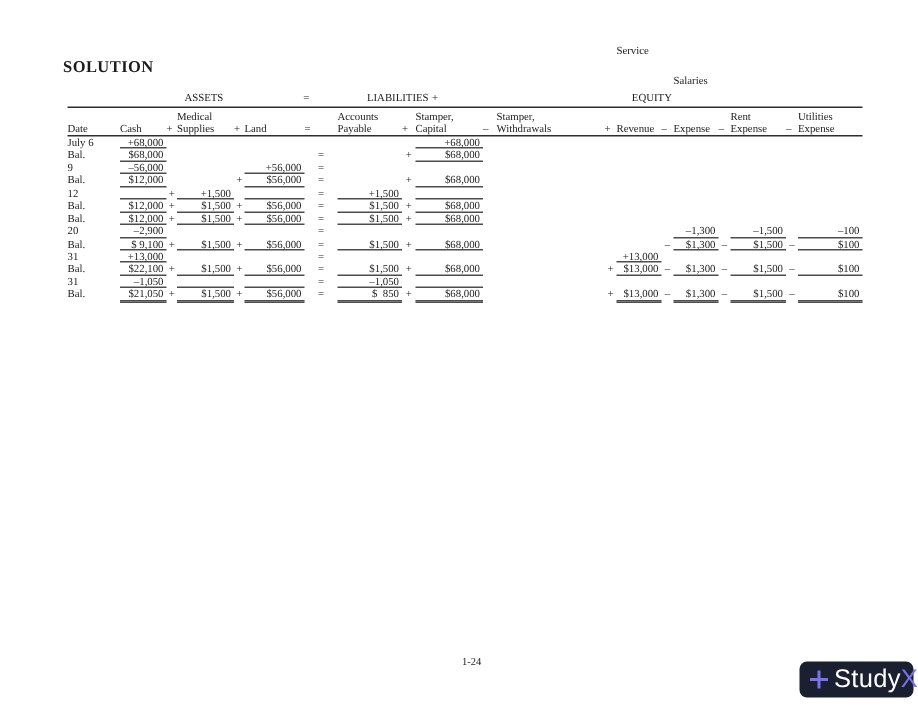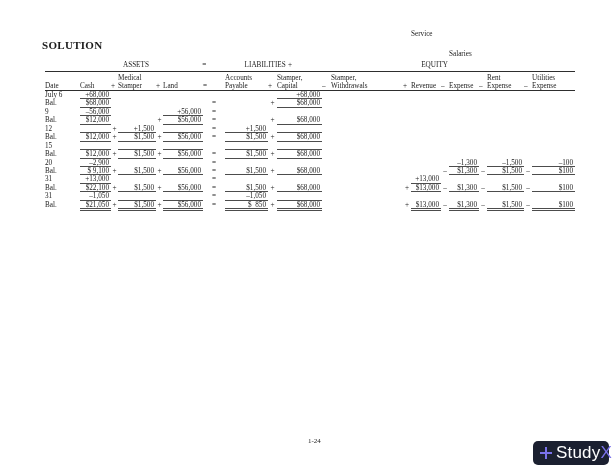--- a/index.html
+++ b/index.html
@@ -81,21 +81,21 @@
     <div class="gcell g-assets">ASSETS</div>
     <div class="gcell g-eq">=</div>
     <div class="gcell g-liab">LIABILITIES</div>
     <div class="gcell g-plus">+</div>
     <div class="gcell g-equity">EQUITY</div>
   </div>
   <div class="hrow">
       <div class="cell col-date"><div class="hl">Date</div></div>
       <div class="cell col-cash"><div class="hl">Cash</div></div>
       <div class="cell col-op1"><div class="hl">+</div></div>
-      <div class="cell col-supplies"><div class="hl">Medical</div><div class="hl">Stamper</div></div>
+      <div class="cell col-supplies"><div class="hl">Medical</div><div class="hl">Supplies</div></div>
       <div class="cell col-op2"><div class="hl">+</div></div>
       <div class="cell col-land"><div class="hl">Land</div></div>
       <div class="cell col-eq"><div class="hl">=</div></div>
       <div class="cell col-payable"><div class="hl">Accounts</div><div class="hl">Payable</div></div>
       <div class="cell col-op3"><div class="hl">+</div></div>
       <div class="cell col-capital"><div class="hl">Stamper,</div><div class="hl">Capital</div></div>
       <div class="cell col-op4"><div class="hl">–</div></div>
       <div class="cell col-withdrawals"><div class="hl">Stamper,</div><div class="hl">Withdrawals</div></div>
       <div class="cell col-op5"><div class="hl">+</div></div>
       <div class="cell col-revenue"><div class="hl">Service</div><div class="hl">Revenue</div></div>
@@ -233,42 +233,20 @@
         <div class="cell col-op5"></div>
         <div class="cell col-revenue"></div>
         <div class="cell col-op6"></div>
         <div class="cell col-salaries"></div>
         <div class="cell col-op7"></div>
         <div class="cell col-rent"></div>
         <div class="cell col-op8"></div>
         <div class="cell col-utilities"></div>
       </div>
       <div class="trow">
-        <div class="cell col-date">15</div>
-        <div class="cell col-cash u1"></div>
-        <div class="cell col-op1"></div>
-        <div class="cell col-supplies u1"></div>
-        <div class="cell col-op2"></div>
-        <div class="cell col-land u1"></div>
-        <div class="cell col-eq"></div>
-        <div class="cell col-payable u1"></div>
-        <div class="cell col-op3"></div>
-        <div class="cell col-capital u1"></div>
-        <div class="cell col-op4"></div>
-        <div class="cell col-withdrawals"></div>
-        <div class="cell col-op5"></div>
-        <div class="cell col-revenue"></div>
-        <div class="cell col-op6"></div>
-        <div class="cell col-salaries"></div>
-        <div class="cell col-op7"></div>
-        <div class="cell col-rent"></div>
-        <div class="cell col-op8"></div>
-        <div class="cell col-utilities"></div>
-      </div>
-      <div class="trow">
         <div class="cell col-date">Bal.</div>
         <div class="cell col-cash u1">$12,000</div>
         <div class="cell col-op1">+</div>
         <div class="cell col-supplies u1">$1,500</div>
         <div class="cell col-op2">+</div>
         <div class="cell col-land u1">$56,000</div>
         <div class="cell col-eq">=</div>
         <div class="cell col-payable u1">$1,500</div>
         <div class="cell col-op3">+</div>
         <div class="cell col-capital u1">$68,000</div>

